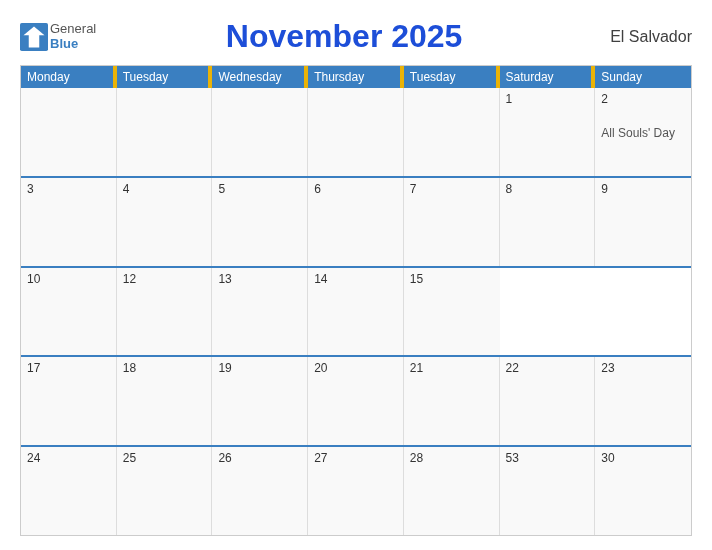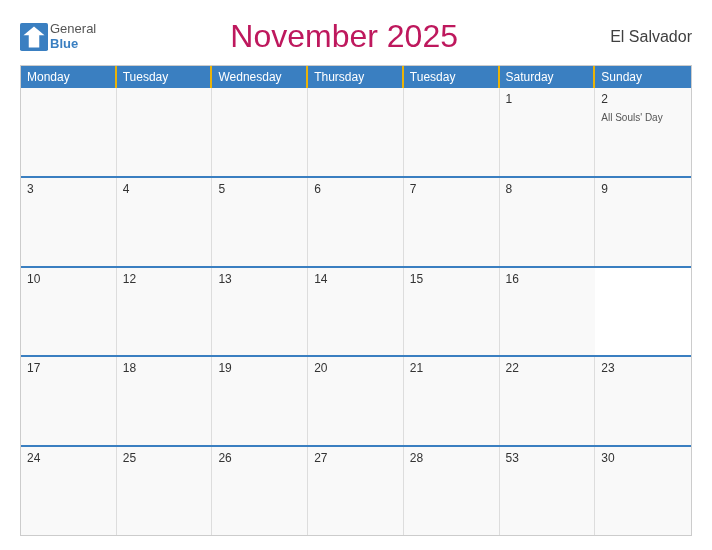--- a/index.html
+++ b/index.html
@@ -36,22 +36,22 @@
     }
     .logo-text .general { color: #555; font-size: 13px; }
     .logo-text .blue { color: #3a7fc1; font-size: 13px; font-weight: bold; }
     .logo-icon {
       width: 28px;
       height: 28px;
       margin-right: 2px;
     }
     .title {
       font-size: 32px;
-      color: #be185d;
-      font-weight: normal;
+      color: #1d4ed8;
+      font-weight: bold;
       text-align: center;
       flex: 1;
     }
     .country {
       font-size: 16px;
       color: #404040;
       text-align: right;
       min-width: 100px;
     }
     
@@ -63,21 +63,21 @@
     }
     .cal-header {
       display: grid;
       grid-template-columns: repeat(7, 1fr);
       background: #3a7fc1;
     }
     .cal-header-cell {
       color: #fff;
       font-size: 12px;
       padding: 4px 6px;
-      border-right: 2px solid #eab308;
+      border-right: 4px solid #eab308;
     }
     .cal-header-cell:last-child { border-right: none; }
     .cal-body {
       flex: 1;
       display: flex;
       flex-direction: column;
     }
     .cal-row {
       display: grid;
       grid-template-columns: repeat(7, 1fr);
@@ -96,23 +96,23 @@
       position: relative;
     }
     .cal-cell:last-child { border-right: none; }
     .cal-cell.empty { background: #f9f9f9; }
     .day-num {
       font-size: 12px;
       color: #333;
       display: block;
     }
     .holiday {
-      font-size: 10px;
+      font-size: 12px;
       color: #555;
-      margin-top: 6px;
+      margin-top: 20px;
       display: block;
       line-height: 1.2;
     }
   </style>
 </head>
 <body>
 
 <div class="page">
 
   <div class="header">
@@ -187,23 +187,20 @@
           </div>
           <div class="cal-cell">
             <span class="day-num">13</span>
           </div>
           <div class="cal-cell">
             <span class="day-num">14</span>
           </div>
           <div class="cal-cell">
             <span class="day-num">15</span>
           </div>
-          <div class="cal-cell">
-            <span class="day-num">16</span>
-          </div>
         </div>
         <div class="cal-row">
           <div class="cal-cell">
             <span class="day-num">17</span>
           </div>
           <div class="cal-cell">
             <span class="day-num">18</span>
           </div>
           <div class="cal-cell">
             <span class="day-num">19</span>

